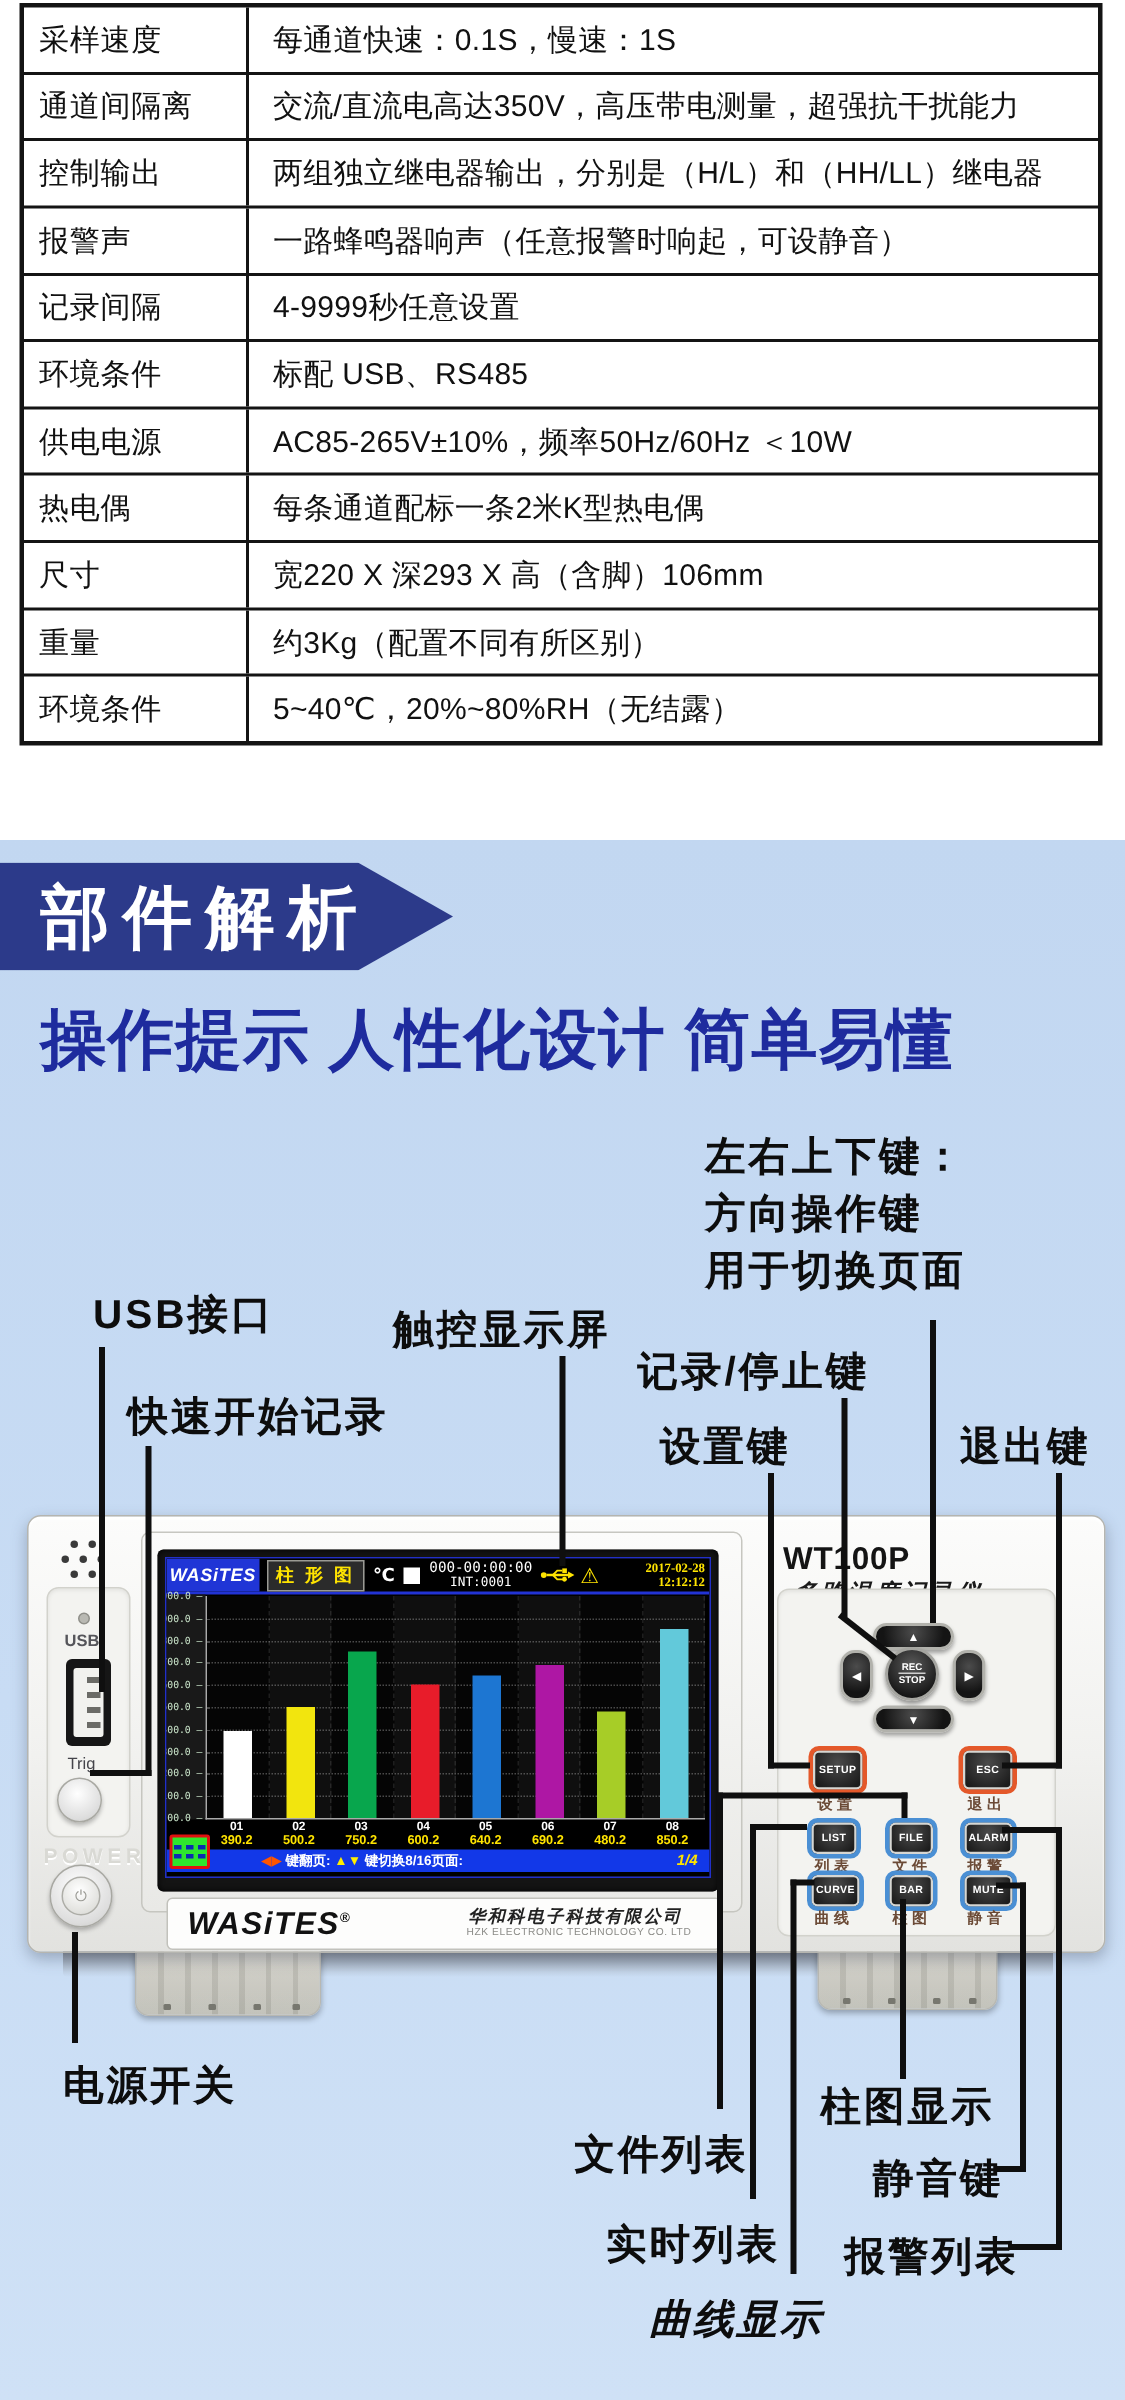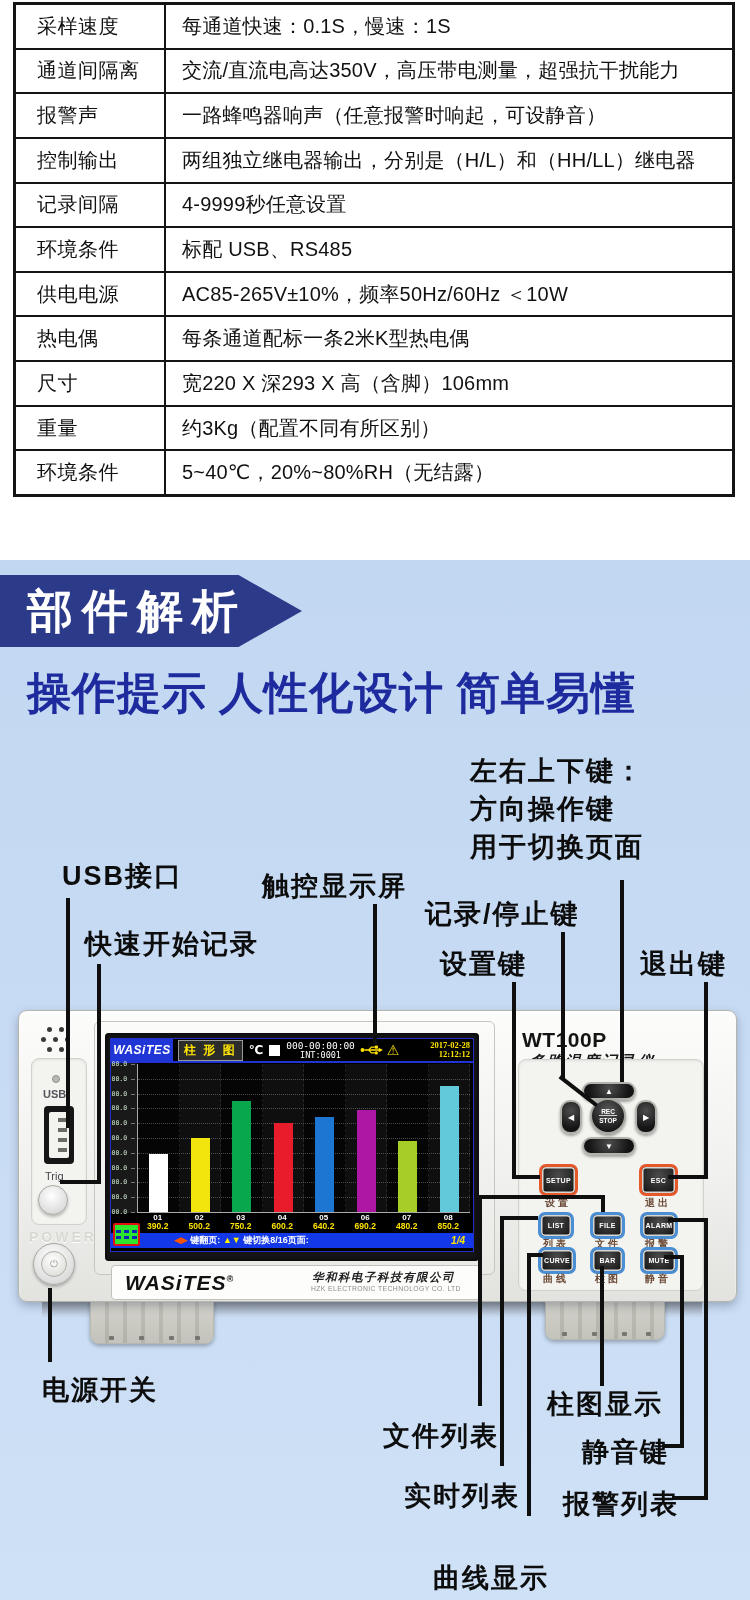--- a/index.html
+++ b/index.html
@@ -4,21 +4,21 @@
 <style>
   html,body{margin:0;padding:0;background:#fff;}
   .canvas{position:relative;width:750px;height:1600px;overflow:hidden;background:#ffffff;
           font-family:"Liberation Sans","DejaVu Sans",sans-serif;}
   
   .spec-table{position:absolute;left:13px;top:2px;width:722px;height:495px;
               border:3px solid #141414;display:flex;flex-direction:column;background:#fff;box-sizing:border-box;}
   .srow{flex:1;display:flex;border-top:2px solid #141414;box-sizing:border-box;}
   .srow:first-child{border-top:none;}
   .scell{display:flex;align-items:center;box-sizing:border-box;color:#111;}
-  .slabel{width:150px;border-right:2px solid #141414;padding-left:21px;font-size:20px;font-weight:500;letter-spacing:.5px;}
+  .slabel{width:150px;border-right:2px solid #141414;padding-left:10px;font-size:20px;font-weight:500;letter-spacing:.5px;}
   .svalue{flex:1;padding-left:16px;font-size:20px;font-weight:500;letter-spacing:.2px;}
   
   .blue-bg{position:absolute;left:0;top:560px;width:750px;height:1040px;
            background:linear-gradient(180deg,#c2d7f1 0%,#c8dcf4 55%,#cfe1f6 100%);}
   .banner{position:absolute;left:0;top:575px;width:302px;height:72px;background:#2c3a8a;
           clip-path:polygon(0 0,79% 0,100% 50%,79% 100%,0 100%);z-index:5;}
   .banner-text{position:absolute;left:27px;top:581px;font-family:"Liberation Serif","DejaVu Serif",serif;
                font-size:46px;font-weight:700;color:#ffffff;letter-spacing:9px;z-index:6;white-space:nowrap;}
   .subtitle{position:absolute;left:27px;top:664px;font-family:"Liberation Serif","DejaVu Serif",serif;
             font-size:44px;font-weight:700;color:#1e2b9e;letter-spacing:1px;z-index:6;white-space:nowrap;}
@@ -133,26 +133,26 @@
     <div id="spec-rows" style="display:flex;flex-direction:column;flex:1;">
         <div class="srow">
           <div class="scell slabel">采样速度</div>
           <div class="scell svalue">每通道快速：0.1S，慢速：1S</div>
         </div>
         <div class="srow">
           <div class="scell slabel">通道间隔离</div>
           <div class="scell svalue">交流/直流电高达350V，高压带电测量，超强抗干扰能力</div>
         </div>
         <div class="srow">
+          <div class="scell slabel">控制输出</div>
+          <div class="scell svalue">两组独立继电器输出，分别是（H/L）和（HH/LL）继电器</div>
+        </div>
+        <div class="srow">
           <div class="scell slabel">报警声</div>
           <div class="scell svalue">一路蜂鸣器响声（任意报警时响起，可设静音）</div>
-        </div>
-        <div class="srow">
-          <div class="scell slabel">控制输出</div>
-          <div class="scell svalue">两组独立继电器输出，分别是（H/L）和（HH/LL）继电器</div>
         </div>
         <div class="srow">
           <div class="scell slabel">记录间隔</div>
           <div class="scell svalue">4-9999秒任意设置</div>
         </div>
         <div class="srow">
           <div class="scell slabel">环境条件</div>
           <div class="scell svalue">标配 USB、RS485</div>
         </div>
         <div class="srow">
@@ -190,21 +190,21 @@
   </div>
   <div class="lab" style="left:62px;top:858px;">USB接口</div>
   <div class="lab" style="left:262px;top:868px;">触控显示屏</div>
   <div class="lab" style="left:85px;top:926px;">快速开始记录</div>
   <div class="lab" style="left:425px;top:896px;">记录/停止键</div>
   <div class="lab" style="left:440px;top:946px;">设置键</div>
   <div class="lab" style="left:640px;top:946px;">退出键</div>
   <div class="lab" style="left:42px;top:1372px;">电源开关</div>
   <div class="lab" style="left:383px;top:1418px;">文件列表</div>
   <div class="lab" style="left:404px;top:1478px;">实时列表</div>
-  <div class="lab" style="left:433px;top:1560px;">曲线显示</div>
+  <div class="lab" style="left:433px;top:1528px;font-style:italic;">曲线显示</div>
   <div class="lab" style="left:547px;top:1386px;">柱图显示</div>
   <div class="lab" style="left:582px;top:1434px;">静音键</div>
   <div class="lab" style="left:563px;top:1486px;">报警列表</div>
 
   <div class="vline" style="left:66px;top:898px;height:230px;"></div>
   <div class="vline" style="left:97px;top:964px;height:220px;"></div>
   <div class="hline" style="left:60px;top:1180px;width:41px;"></div>
   <div class="vline" style="left:373px;top:904px;height:140px;"></div>
   <div class="vline" style="left:561px;top:932px;height:146px;"></div>
   <div class="dline" style="left:561px;top:1075px;width:47px;transform:rotate(38deg);"></div>

